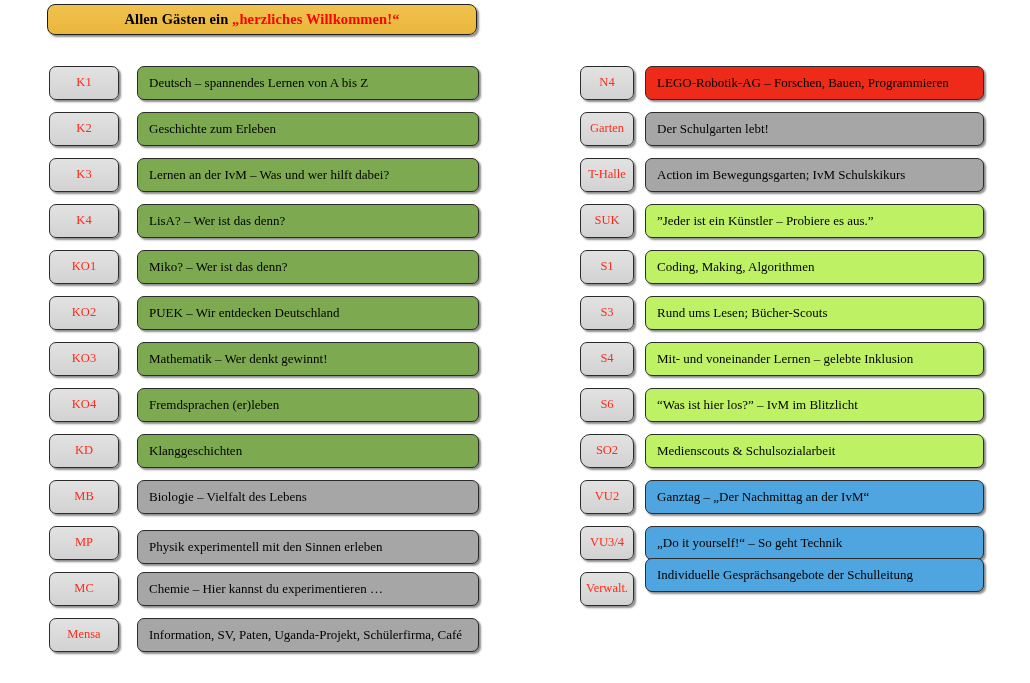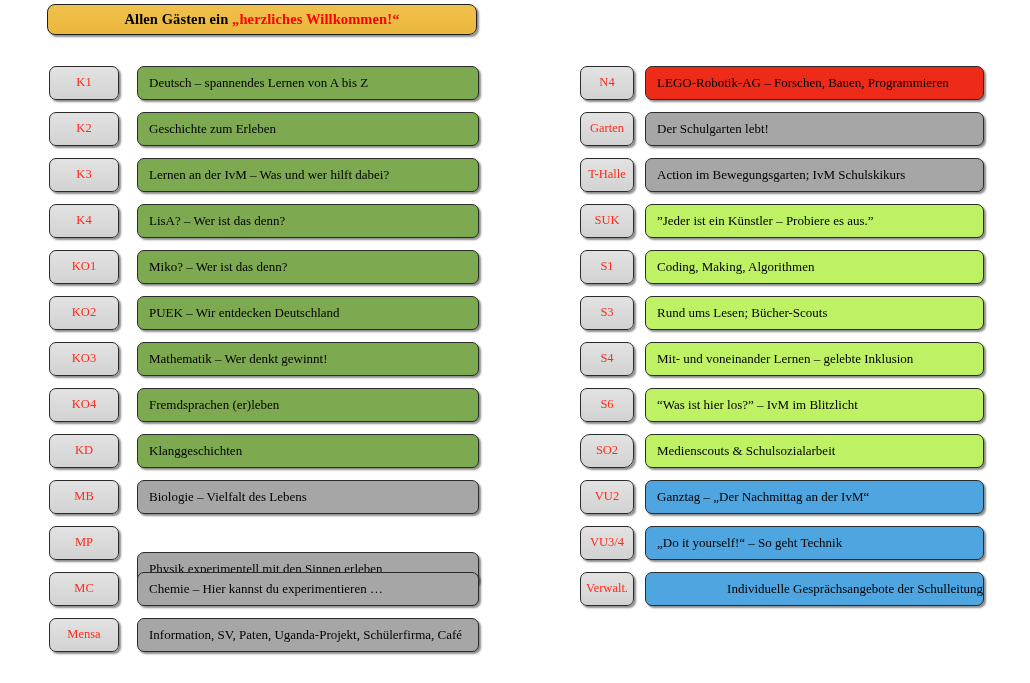--- a/index.html
+++ b/index.html
@@ -126,21 +126,21 @@
       </div>
       <div class="panel chip row-h col-left-chip" style="top: 434px;">KD</div>
       <div class="panel bar row-h bar-green col-left-bar" style="top: 434px;">
         <span>Klanggeschichten</span>
       </div>
       <div class="panel chip row-h col-left-chip" style="top: 480px;">MB</div>
       <div class="panel bar row-h bar-gray col-left-bar" style="top: 480px;">
         <span>Biologie – Vielfalt des Lebens</span>
       </div>
       <div class="panel chip row-h col-left-chip" style="top: 526px;">MP</div>
-      <div class="panel bar row-h bar-gray col-left-bar" style="top: 552px; text-decoration: underline;">
+      <div class="panel bar row-h bar-gray col-left-bar" style="top: 530px;">
         <span>Physik experimentell mit den Sinnen erleben</span>
       </div>
       <div class="panel chip row-h col-left-chip" style="top: 572px;">MC</div>
       <div class="panel bar row-h bar-gray col-left-bar" style="top: 572px;">
         <span>Chemie – Hier kannst du experimentieren …</span>
       </div>
       <div class="panel chip row-h col-left-chip" style="top: 618px;">Mensa</div>
       <div class="panel bar row-h bar-gray col-left-bar" style="top: 618px;">
         <span>Information, SV, Paten, Uganda-Projekt, Schülerfirma, Café</span>
       </div>
@@ -185,19 +185,19 @@
       </div>
       <div class="panel chip row-h col-right-chip" style="top: 480px;">VU2</div>
       <div class="panel bar row-h bar-blue col-right-bar" style="top: 480px;">
         <span>Ganztag – „Der Nachmittag an der IvM“</span>
       </div>
       <div class="panel chip row-h col-right-chip" style="top: 526px;">VU3/4</div>
       <div class="panel bar row-h bar-blue col-right-bar" style="top: 526px;">
         <span>„Do it yourself!“ – So geht Technik</span>
       </div>
       <div class="panel chip row-h col-right-chip" style="top: 572px;">Verwalt.</div>
-      <div class="panel bar row-h bar-blue col-right-bar" style="top: 572px; justify-content: flex-end;">
+      <div class="panel bar row-h bar-blue col-right-bar" style="top: 558px;">
         <span>Individuelle Gesprächsangebote der Schulleitung</span>
       </div>
     </div>
 
 
 </div>
 
 </body></html>

